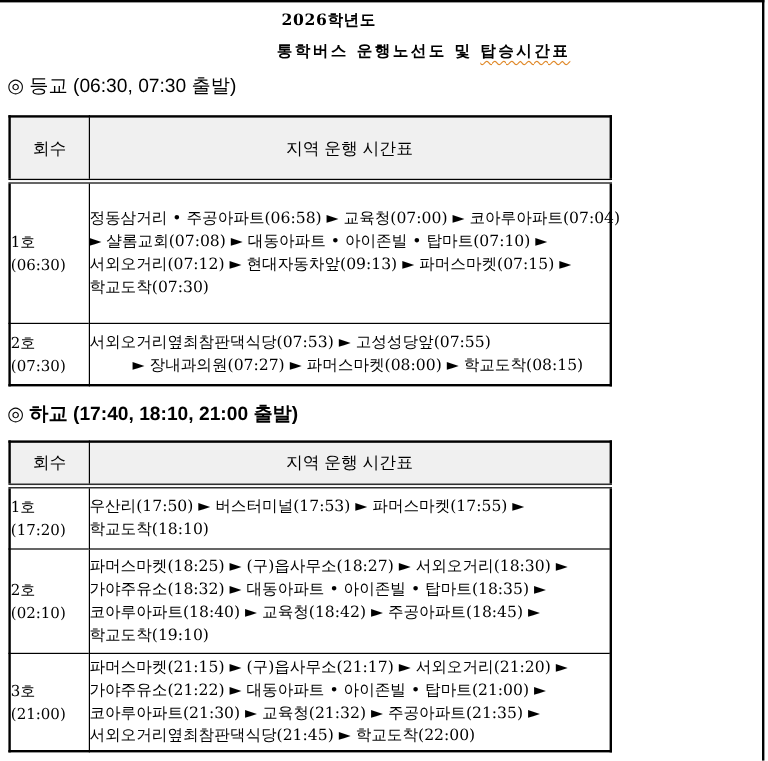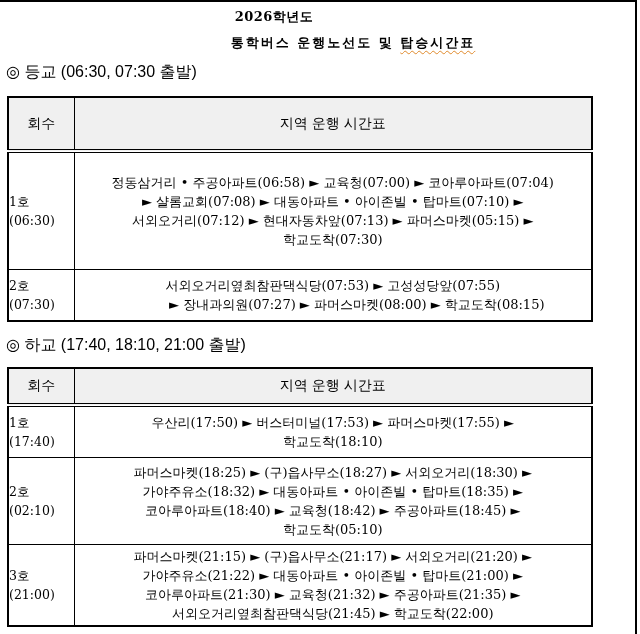--- a/index.html
+++ b/index.html
@@ -22,24 +22,24 @@
     text-align: center; font-size: 13px; font-weight: bold; letter-spacing: 2px; margin-left: 33px;
   }
   .title-main .underline {
     text-decoration: underline wavy #e08a2c; text-decoration-thickness: 1px; text-underline-offset: 3px;
   }
   .section-heading {
     position: absolute; left: 6px; font-size: 16px;
     font-family: "Liberation Sans", "DejaVu Sans", sans-serif;
   }
   .sec1 { top: 62px; }
-  .sec2 { top: 335px; }
+  .sec2 { top: 335px; font-weight: bold; }
 
   table.timetable {
-    position: absolute; left: 7px; width: 586px;
+    position: absolute; left: 7px; width: 503px;
     border-collapse: collapse; table-layout: fixed;
     border: 2.5px solid #000;
   }
   .t1 { top: 96px; }
   .t2 { top: 367px; }
   table.timetable col.c1 { width: 66px; }
   table.timetable th, table.timetable td {
     border-left: 1px solid #000; border-right: 1px solid #000;
     padding: 0;
   }
@@ -52,22 +52,22 @@
   .t1 thead th { height: 51px; }
   .t2 thead th { height: 34px; }
   table.timetable tbody td { border-top: 1px solid #000; vertical-align: middle; }
   td.round {
     text-align: left; font-size: 12.5px; line-height: 19px;
   }
   td.route {
     font-size: 13px; line-height: 19px; padding-left: 5px; padding-right: 4px;
     white-space: nowrap;
   }
-  .route .line { display: block; text-align: center; }
-  .route .indent { padding-left: 48px; }
+  .route .line { display: block; }
+  .route .indent { padding-left: 36px; }
 </style>
 </head>
 <body>
 
 <div class="page-frame"></div>
 
 <div class="title-year">2026학년도</div>
 <div class="title-main"><span>통학버스 운행노선도 및 </span><span class="underline">탑승시간표</span></div>
 
 <div class="section-heading sec1">◎ 등교 (06:30, 07:30 출발)</div>
@@ -85,21 +85,21 @@
   </thead>
   <tbody>
     <tr style="height:118px">
       <td class="round">
         <div>1호</div>
         <div>(06:30)</div>
       </td>
       <td class="route">
         <span class="line">정동삼거리 • 주공아파트(06:58) ► 교육청(07:00) ► 코아루아파트(07:04)</span>
         <span class="line">► 샬롬교회(07:08) ► 대동아파트 • 아이존빌 • 탑마트(07:10) ►</span>
-        <span class="line">서외오거리(07:12) ► 현대자동차앞(07:13) ► 파머스마켓(05:15) ►</span>
+        <span class="line">서외오거리(07:12) ► 현대자동차앞(09:13) ► 파머스마켓(07:15) ►</span>
         <span class="line">학교도착(07:30)</span>
       </td>
     </tr>
     <tr style="height:52px">
       <td class="round">
         <div>2호</div>
         <div>(07:30)</div>
       </td>
       <td class="route">
         <span class="line">서외오거리옆최참판댁식당(07:53) ► 고성성당앞(07:55)</span>
@@ -119,37 +119,37 @@
   <thead>
     <tr>
       <th>회수</th>
       <th>지역 운행 시간표</th>
     </tr>
   </thead>
   <tbody>
     <tr style="height:52px">
       <td class="round">
         <div>1호</div>
-        <div>(17:40)</div>
+        <div>(17:20)</div>
       </td>
       <td class="route">
         <span class="line">우산리(17:50) ► 버스터미널(17:53) ► 파머스마켓(17:55) ►</span>
         <span class="line">학교도착(18:10)</span>
       </td>
     </tr>
     <tr style="height:87px">
       <td class="round">
         <div>2호</div>
         <div>(02:10)</div>
       </td>
       <td class="route">
         <span class="line">파머스마켓(18:25) ► (구)읍사무소(18:27) ► 서외오거리(18:30) ►</span>
         <span class="line">가야주유소(18:32) ► 대동아파트 • 아이존빌 • 탑마트(18:35) ►</span>
         <span class="line">코아루아파트(18:40) ► 교육청(18:42) ► 주공아파트(18:45) ►</span>
-        <span class="line">학교도착(05:10)</span>
+        <span class="line">학교도착(19:10)</span>
       </td>
     </tr>
     <tr style="height:82px">
       <td class="round">
         <div>3호</div>
         <div>(21:00)</div>
       </td>
       <td class="route">
         <span class="line">파머스마켓(21:15) ► (구)읍사무소(21:17) ► 서외오거리(21:20) ►</span>
         <span class="line">가야주유소(21:22) ► 대동아파트 • 아이존빌 • 탑마트(21:00) ►</span>

